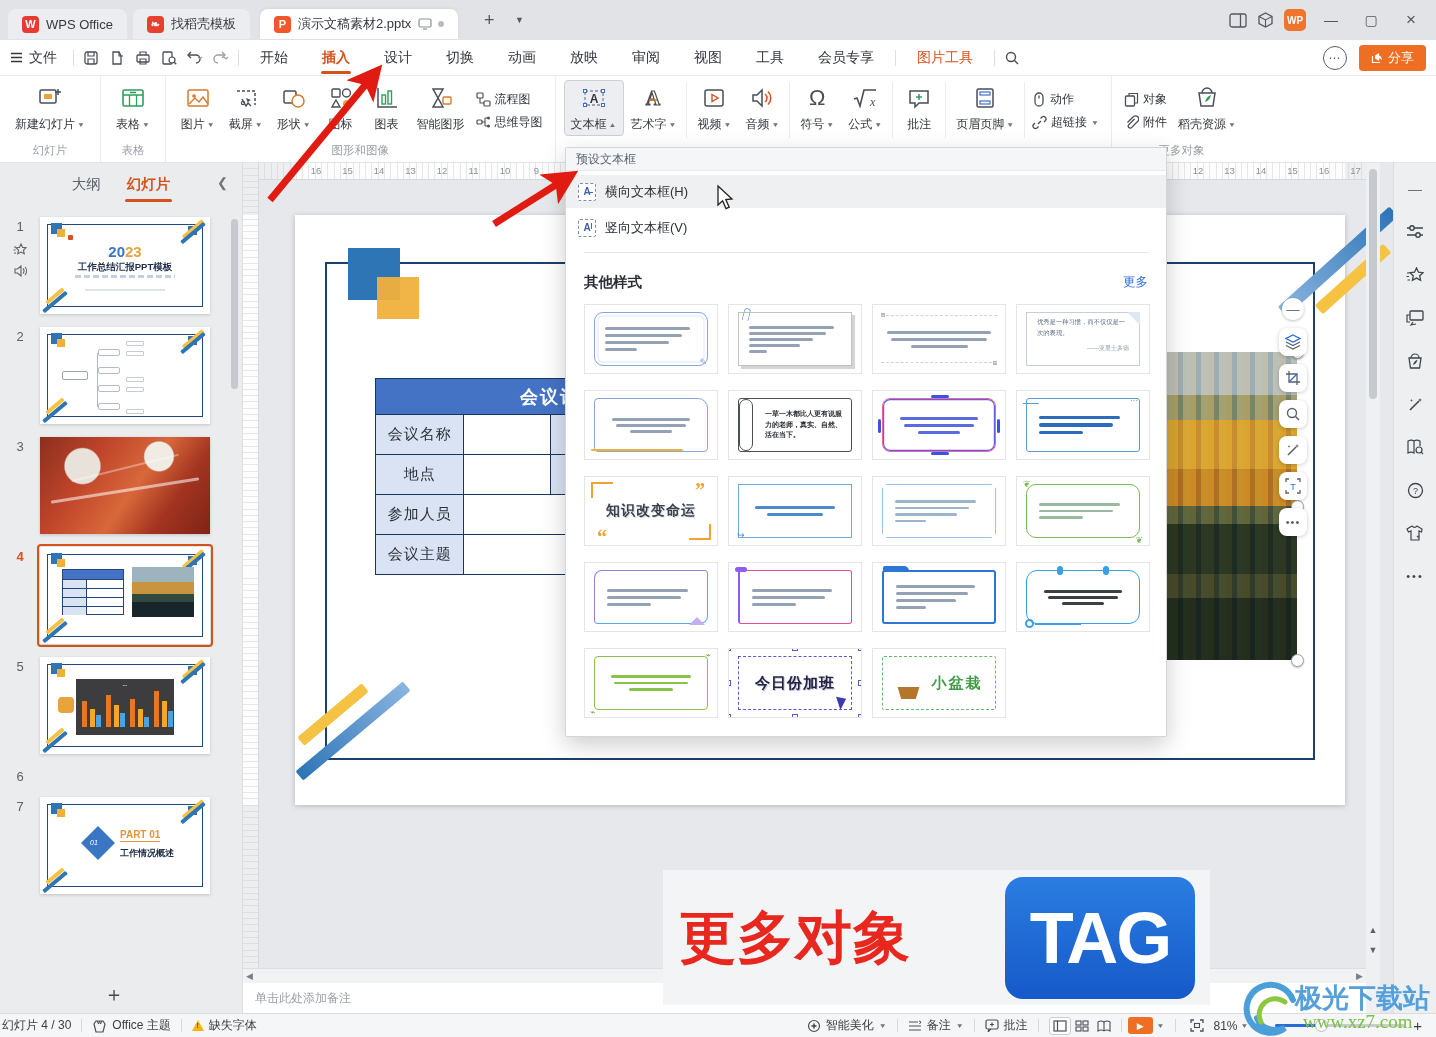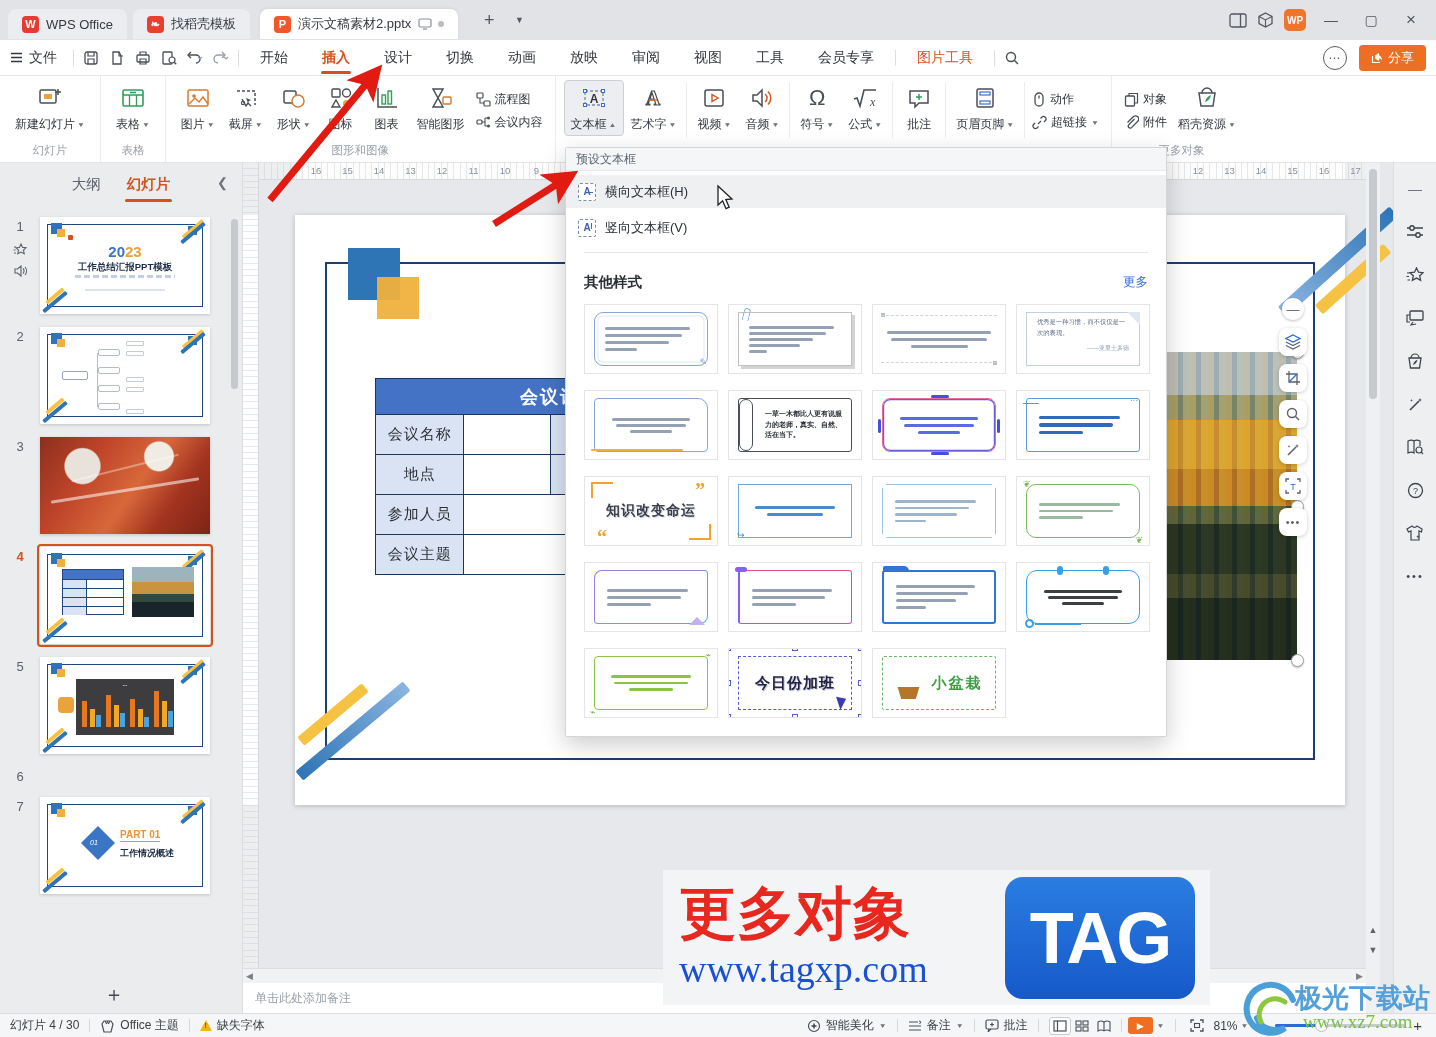--- a/index.html
+++ b/index.html
@@ -471,21 +471,21 @@
             </svg>
           <span>流程图</span>
         </div>
         <div class="smallbtn">
           <svg width="15" height="15" viewBox="0 0 15 15">
               <rect x="1" y="5" width="5" height="4" rx="1" fill="none" stroke="#4a4f57" stroke-width="1.2"></rect>
               <path d="M6 7h3M9 3h4M9 11h4M9 3v8" fill="none" stroke="#4a4f57" stroke-width="1.1"></path>
               <rect x="11" y="1.5" width="3" height="3" rx="1.5" fill="#4a4f57"></rect>
               <rect x="11" y="9.5" width="3" height="3" rx="1.5" fill="#4a4f57"></rect>
             </svg>
-          <span>会议内容</span>
+          <span>思维导图</span>
         </div>
       </div>
     </div>
     <div class="glabel">图形和图像</div>
   </div>
   <div class="rgroup">
     <div class="rrow">
       <div class="bigbtn active">
         <span class="bicon">
             <svg width="26" height="26" viewBox="0 0 26 26">
@@ -1001,21 +1001,20 @@
       </div>
       <div class="rt-i">
         <span style="font-size:11px;color:#3f444b;letter-spacing:2px">•••</span>
       </div>
     </div>
 </div>
 
 <div id="tagmark">
   <div class="tag-left">
     <div class="tag-title">更多对象</div>
-    <div class="tag-url">www.tagxp.com</div>
   </div>
   <div class="tag-badge">TAG</div>
 </div>
 
 <div id="tbmenu">
   <div class="tb-head">预设文本框</div>
   <div class="tb-item hl" style="margin-top:4px">
     <span class="tbi-icon">A<span style="position:absolute;right:2px;top:8px;width:6px;height:1.5px;background:#3d6fa8"></span></span>
     <span>横向文本框(H)</span>
   </div>
@@ -1206,21 +1205,21 @@
 <div id="dlmark">
   <svg width="58" height="58" viewBox="0 0 58 58" style="position:absolute;left:0;top:0">
     <path d="M50 22a24 24 0 10-8 28c-10 4-24 2-28-10" fill="none" stroke="#4a9fd8" stroke-width="6" stroke-linecap="round"></path>
     <path d="M18 44a16 16 0 0124-20" fill="none" stroke="#8dc63f" stroke-width="5" stroke-linecap="round"></path>
   </svg>
   <div class="dl-title">极光下载站</div>
   <div class="dl-url">www.xz7.com</div>
 </div>
 
 <div id="statusbar">
-  <span class="st-item" style="margin-left:10px">幻灯片 4 / 30</span>
+  <span class="st-item" style="margin-left:2px">幻灯片 4 / 30</span>
   <div class="st-sep"></div>
   <span class="st-item">
     <svg width="15" height="14" viewBox="0 0 15 14">
         <path d="M2 5l2-3h7l2 3-2 8H4z" fill="none" stroke="#4a4f57" stroke-width="1.2"></path>
         <path d="M5 2l1.5 3L7.5 2l1 3L10 2" fill="none" stroke="#4a4f57" stroke-width="1"></path>
       </svg>
     <span>Office 主题</span>
   </span>
   <div class="st-sep"></div>
   <span class="st-item">

